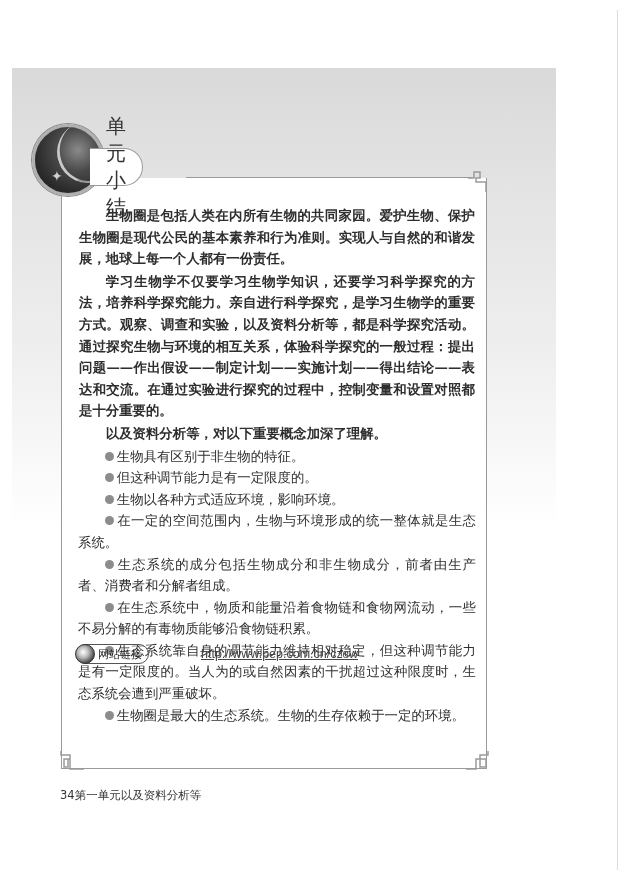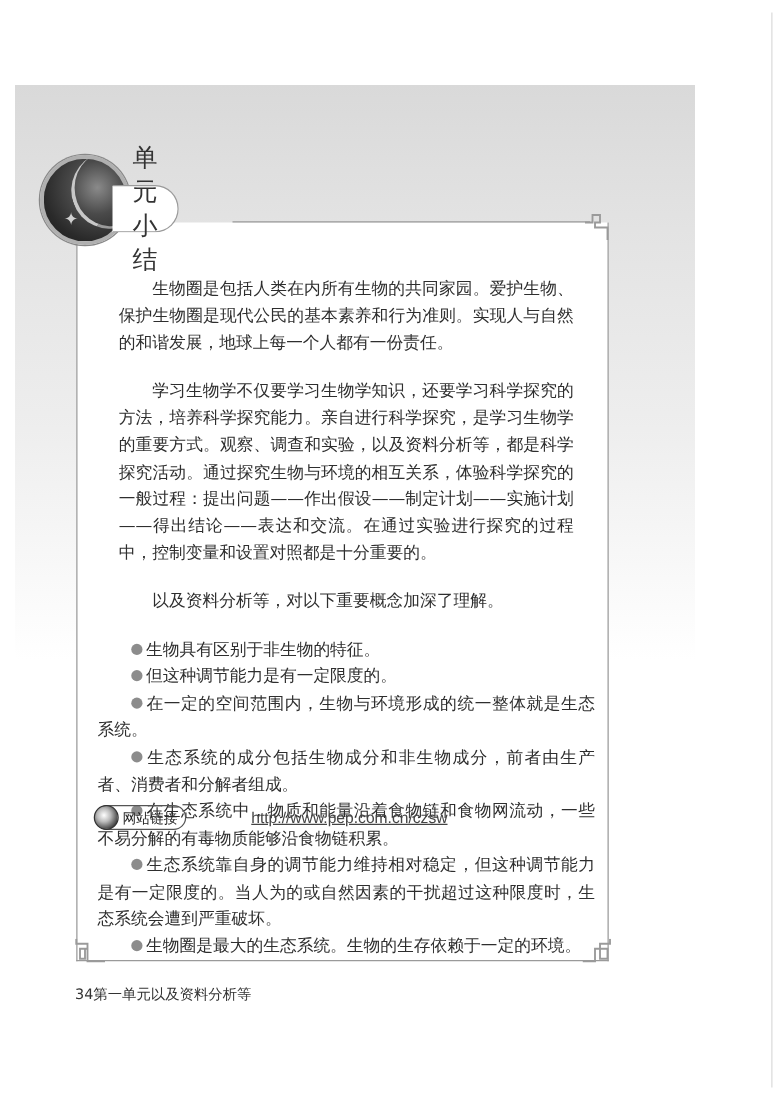--- a/index.html
+++ b/index.html
@@ -53,22 +53,22 @@
   .title-pill {
     position: absolute; left: 58px; top: 24px; height: 36px; padding: 0 14px 0 16px;
     border: 1.5px solid #9a9a9a; border-left: none; border-radius: 0 20px 20px 0;
     background: #ffffff; display: flex; align-items: center;
     font-size: 20px; letter-spacing: 2px; color: #333;
   }
   .content {
     position: absolute; left: 78px; top: 204px; width: 398px;
     font-size: 13.4px; line-height: 21.6px; color: #2e2e2e;
   }
-  .para { margin: 17px; text-indent: 2em; text-align: justify; }
-  .bullet-item { margin: 0; text-indent: 2em; text-align: justify; }
+  .para { margin: 1px; text-indent: 2em; text-align: justify; font-weight: bold; }
+  .bullet-item { margin: 0; text-indent: 2em; text-align: justify; font-family: Liberation Serif, serif; }
   .dot {
     display: inline-block; width: 9px; height: 9px; border-radius: 50%;
     background: #8c8c8c; margin-right: 3px; vertical-align: 0px; text-indent: 0;
   }
   .weblink {
     position: absolute; left: 76px; top: 644px; display: flex; align-items: center;
   }
   .web-badge {
     display: flex; align-items: center; height: 18px;
     border: 1.2px solid #555; border-radius: 10px; padding: 0 6px 0 0;
@@ -121,20 +121,21 @@
   <div class="title-pill">单元小结</div>
 </div>
 
 <div class="content">
   <p class="para">生物圈是包括人类在内所有生物的共同家园。爱护生物、保护生物圈是现代公民的基本素养和行为准则。实现人与自然的和谐发展，地球上每一个人都有一份责任。</p>
   <p class="para">学习生物学不仅要学习生物学知识，还要学习科学探究的方法，培养科学探究能力。亲自进行科学探究，是学习生物学的重要方式。观察、调查和实验，以及资料分析等，都是科学探究活动。通过探究生物与环境的相互关系，体验科学探究的一般过程：提出问题——作出假设——制定计划——实施计划——得出结论——表达和交流。在通过实验进行探究的过程中，控制变量和设置对照都是十分重要的。</p>
   <p class="para">以及资料分析等，对以下重要概念加深了理解。</p>
 
   <p class="bullet-item"><span class="dot"></span><span>生物具有区别于非生物的特征。</span></p>
   <p class="bullet-item"><span class="dot"></span><span>但这种调节能力是有一定限度的。</span></p>
+  <p class="bullet-item"><span class="dot"></span><span>生物以各种方式适应环境，影响环境。</span></p>
   <p class="bullet-item"><span class="dot"></span><span>在一定的空间范围内，生物与环境形成的统一整体就是生态系统。</span></p>
   <p class="bullet-item"><span class="dot"></span><span>生态系统的成分包括生物成分和非生物成分，前者由生产者、消费者和分解者组成。</span></p>
   <p class="bullet-item"><span class="dot"></span><span>在生态系统中，物质和能量沿着食物链和食物网流动，一些不易分解的有毒物质能够沿食物链积累。</span></p>
   <p class="bullet-item"><span class="dot"></span><span>生态系统靠自身的调节能力维持相对稳定，但这种调节能力是有一定限度的。当人为的或自然因素的干扰超过这种限度时，生态系统会遭到严重破坏。</span></p>
   <p class="bullet-item"><span class="dot"></span><span>生物圈是最大的生态系统。生物的生存依赖于一定的环境。</span></p>
 </div>
 
 <div class="weblink">
   <div class="web-badge">
     <div class="web-globe"></div>

